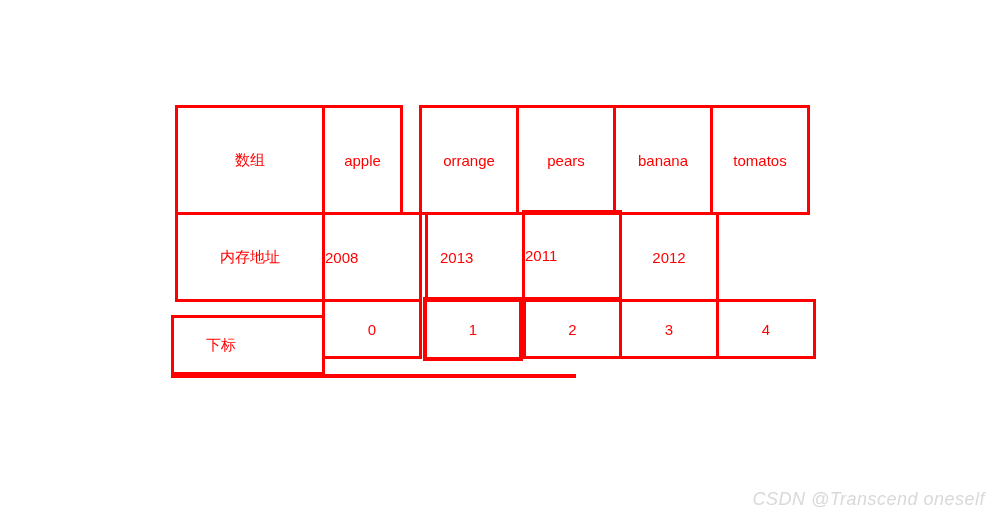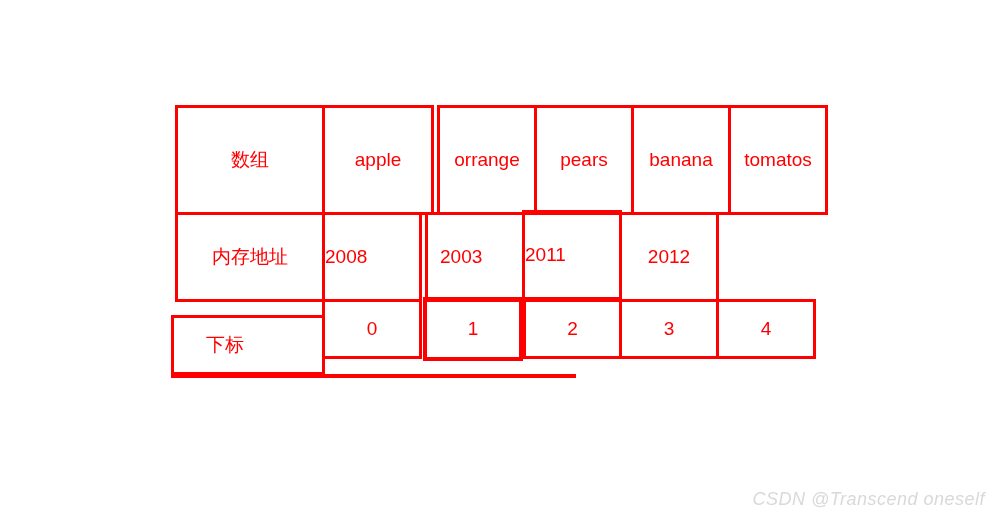--- a/index.html
+++ b/index.html
@@ -23,29 +23,29 @@
     .row {
       display: flex;
       position: relative;
     }
     .cell {
       border: 3px solid #ff0000;
       color: #ff0000;
       display: flex;
       align-items: center;
       justify-content: center;
-      font-size: 19px;
+      font-size: 15px;
       overflow: hidden;
       white-space: nowrap;
     }
     
     .r1 .cell { height: 110px; }
     .r1 .c0 { width: 150px; }
-    .r1 .c1 { width: 112px; margin-left: -3px; }
-    .r1 .c2 { width: 100px; margin-left: 3px; }
+    .r1 .c1 { width: 81px; margin-left: -3px; }
+    .r1 .c2 { width: 100px; margin-left: 16px; }
     .r1 .c3 { width: 100px; margin-left: -3px; }
     .r1 .c4 { width: 100px; margin-left: -3px; }
     .r1 .c5 { width: 100px; margin-left: -3px; }
     
     .r2 { margin-top: -3px; }
     .r2 .cell { height: 90px; }
     .r2 .c0 { width: 150px; }
     .r2 .c1 { width: 100px; margin-left: -3px; justify-content: flex-start; padding-left: 0; }
     .r2 .c2 { width: 100px; margin-left: 3px;  justify-content: flex-start; padding-left: 12px; }
     .r2 .c3 { width: 100px; margin-left: -3px; justify-content: flex-start; padding-left: 12px; }
@@ -88,21 +88,21 @@
     <div class="cell c0">数组</div>
     <div class="cell c1">apple</div>
     <div class="cell c2">orrange</div>
     <div class="cell c4">pears</div>
     <div class="cell c3">banana</div>
     <div class="cell c5">tomatos</div>
   </div>
   <div class="row r2">
     <div class="cell c0">内存地址</div>
     <div class="cell c1">2008</div>
-    <div class="cell c2">2003</div>
+    <div class="cell c2">2013</div>
     <div class="cell c4">2011</div>
     <div class="cell c5">2012</div>
   </div>
   <div class="row r3">
     <div class="cell c0">下标</div>
     <div class="cell c1">0</div>
     <div class="cell c2">1</div>
     <div class="cell c3">2</div>
     <div class="cell c4">3</div>
     <div class="cell c5">4</div>

